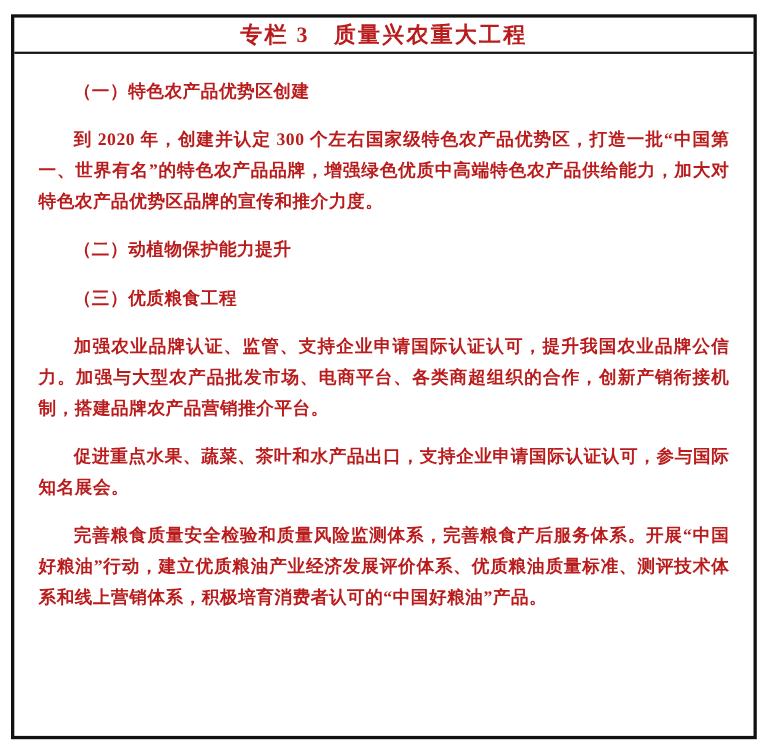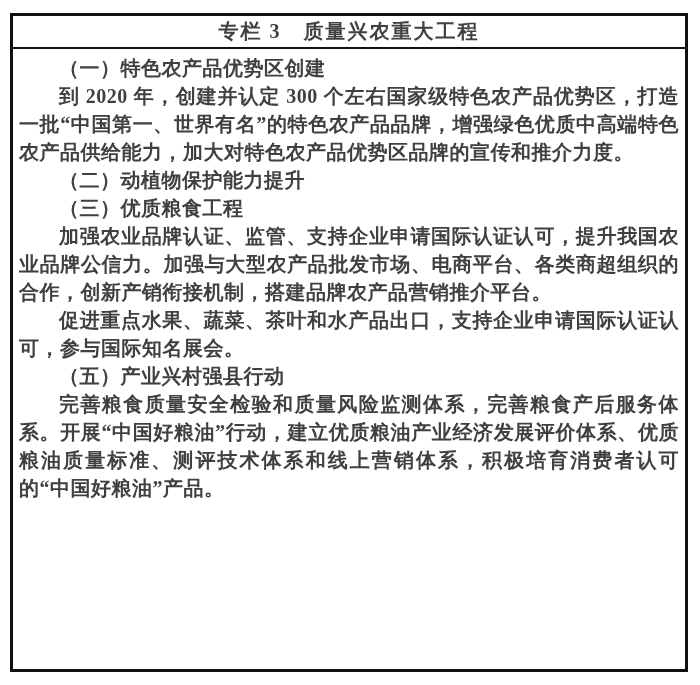--- a/index.html
+++ b/index.html
@@ -6,21 +6,21 @@
     margin: 0;
     padding: 0;
     background: #ffffff;
   }
   .page {
     position: relative;
     width: 700px;
     height: 685px;
     background: #ffffff;
     font-family: "Liberation Serif", "DejaVu Serif", serif;
-    color: #404040;
+    color: #b91c1c;
   }
   .column-box {
     position: absolute;
     left: 10px;
     top: 13px;
     width: 672px;
     height: 653px;
     border: 3px solid #111111;
     background: #ffffff;
     box-sizing: content-box;
@@ -35,22 +35,22 @@
   .title-text {
     font-size: 20px;
     font-weight: 700;
     letter-spacing: 2px;
     white-space: pre;
   }
   .box-body {
     padding: 5px 6px 0 6px;
   }
   .box-body p {
-    margin: 0;
-    font-size: 20px;
+    margin: 16px;
+    font-size: 16px;
     line-height: 28px;
     text-indent: 2em;
     text-align: justify;
     text-justify: inter-ideograph;
     letter-spacing: 0.5px;
   }
   .section-heading {
     font-weight: 700;
   }
   .section-body {
@@ -69,18 +69,17 @@
       <p class="section-heading">（一）特色农产品优势区创建</p>
       <p class="section-body">到 2020 年，创建并认定 300 个左右国家级特色农产品优势区，打造一批“中国第一、世界有名”的特色农产品品牌，增强绿色优质中高端特色农产品供给能力，加大对特色农产品优势区品牌的宣传和推介力度。</p>
 
       <p class="section-heading">（二）动植物保护能力提升</p>
 
       <p class="section-heading">（三）优质粮食工程</p>
       <p class="section-body">加强农业品牌认证、监管、支持企业申请国际认证认可，提升我国农业品牌公信力。加强与大型农产品批发市场、电商平台、各类商超组织的合作，创新产销衔接机制，搭建品牌农产品营销推介平台。</p>
 
       <p class="section-body">促进重点水果、蔬菜、茶叶和水产品出口，支持企业申请国际认证认可，参与国际知名展会。</p>
 
-      <p class="section-heading">（五）产业兴村强县行动</p>
 
       <p class="section-body">完善粮食质量安全检验和质量风险监测体系，完善粮食产后服务体系。开展“中国好粮油”行动，建立优质粮油产业经济发展评价体系、优质粮油质量标准、测评技术体系和线上营销体系，积极培育消费者认可的“中国好粮油”产品。</p>
     </div>
   </div>
 </div>
 
 </body></html>

